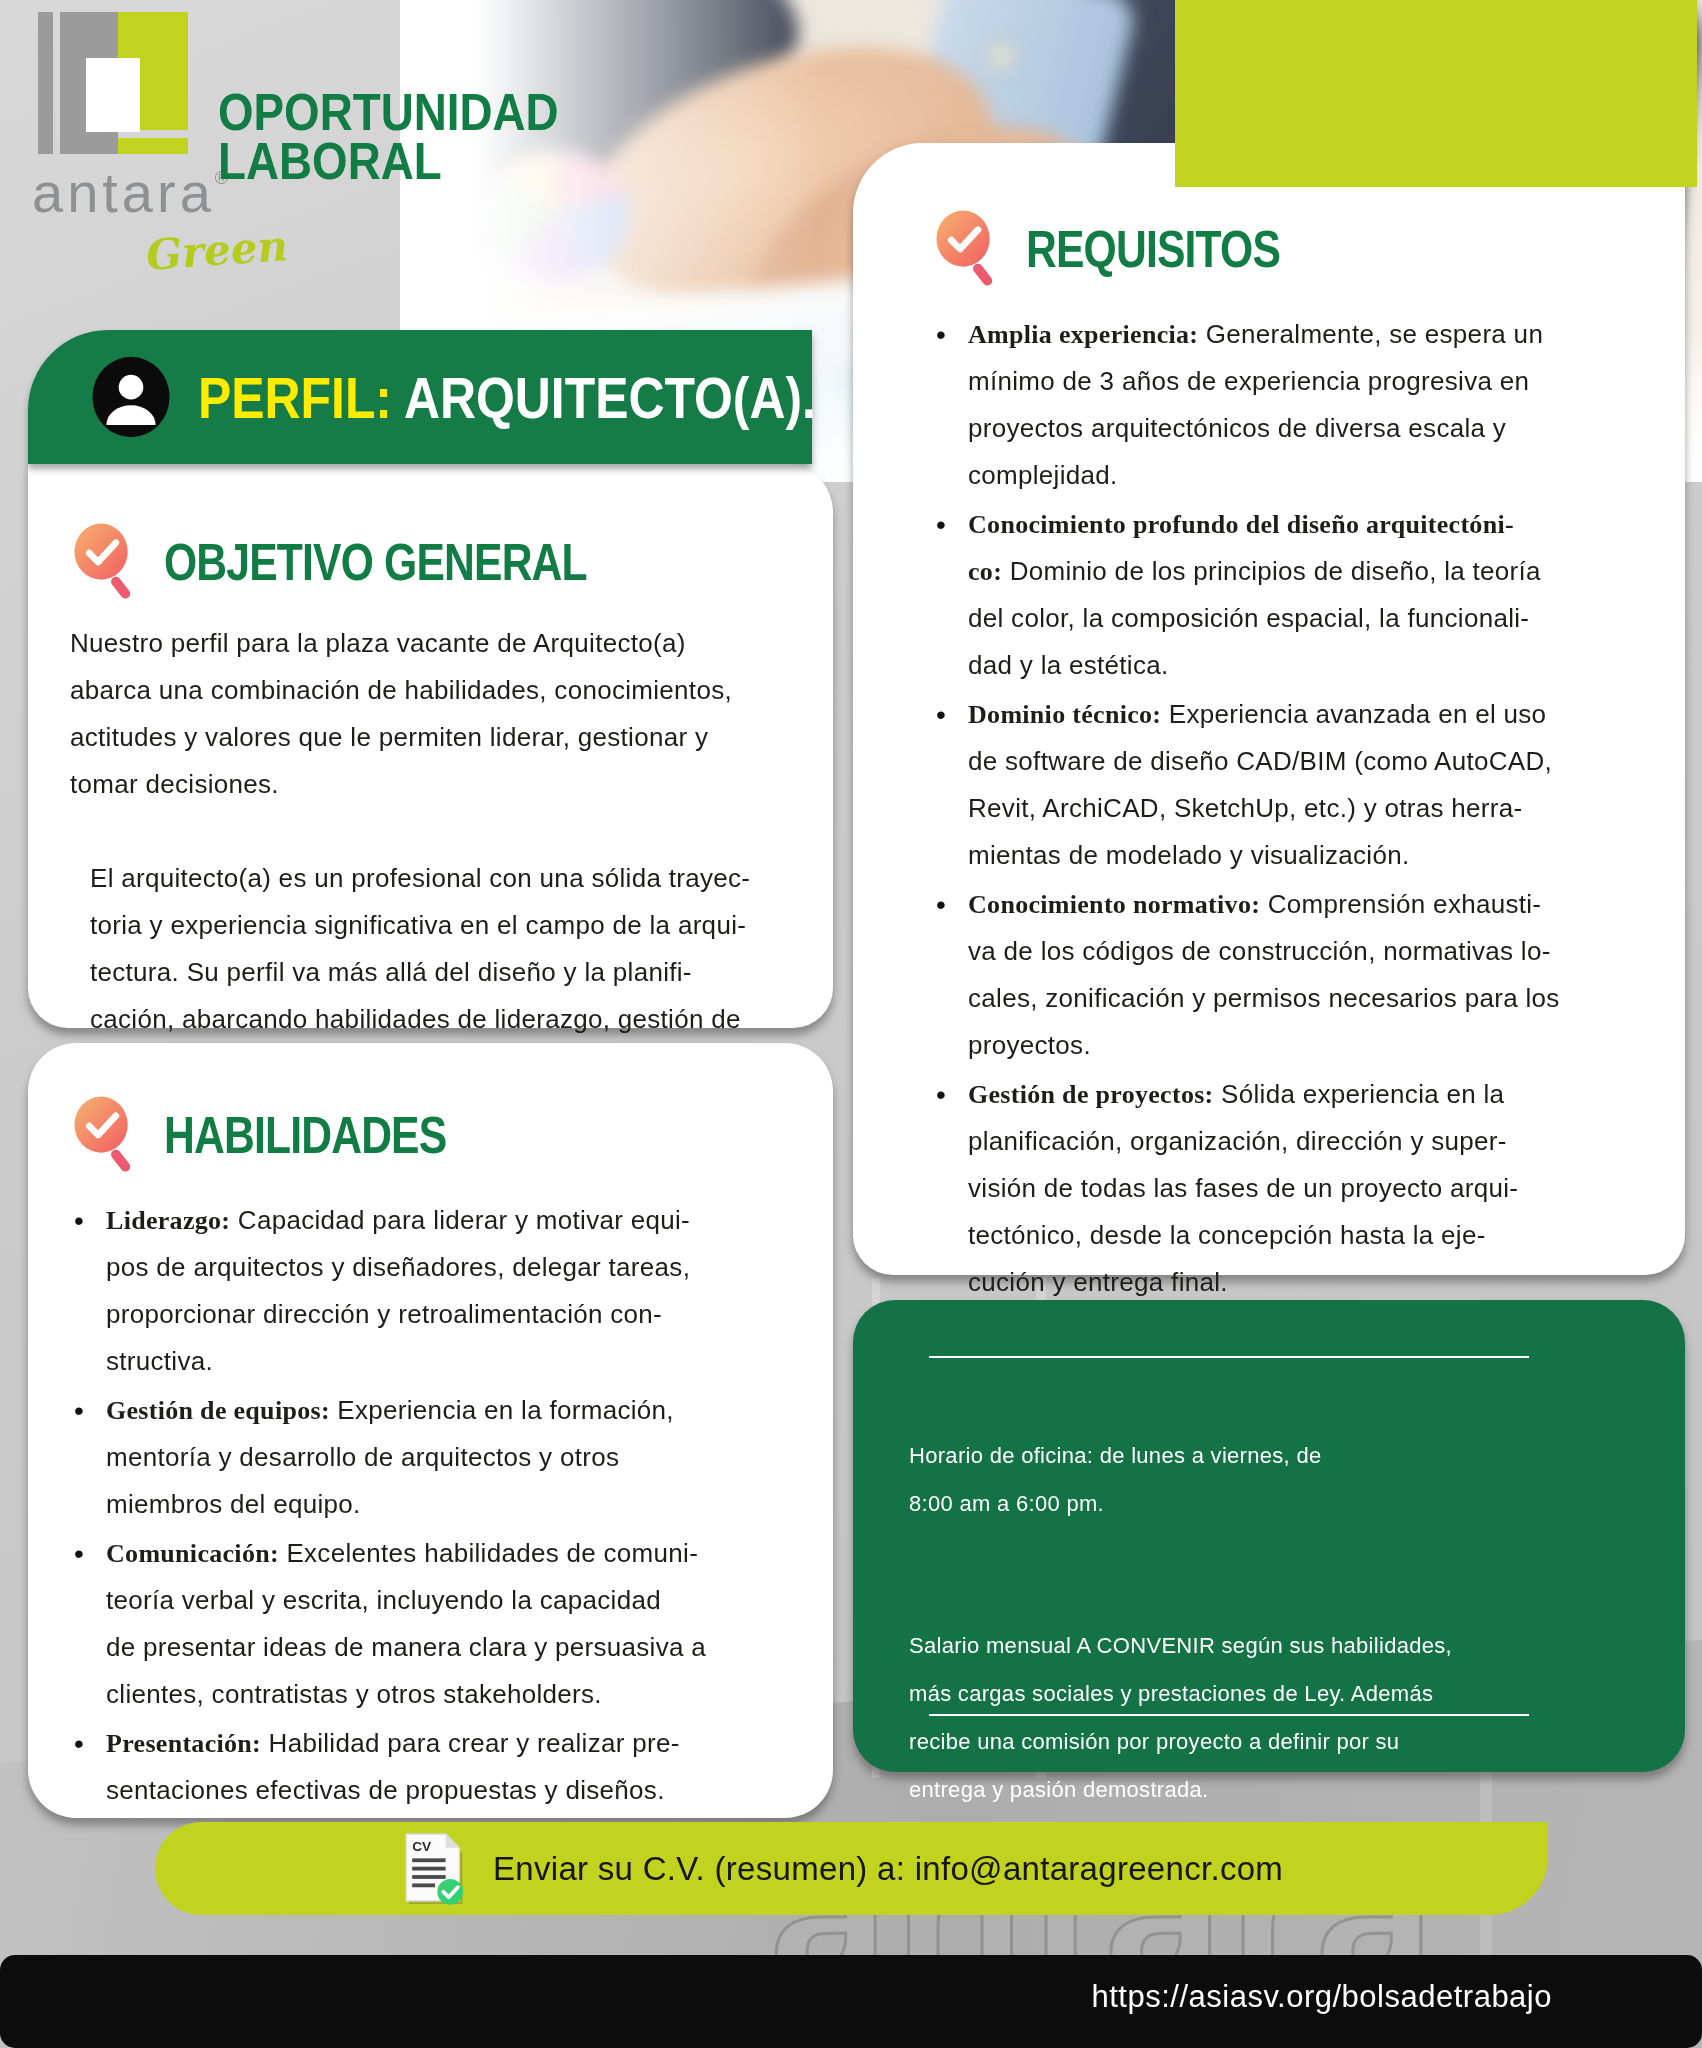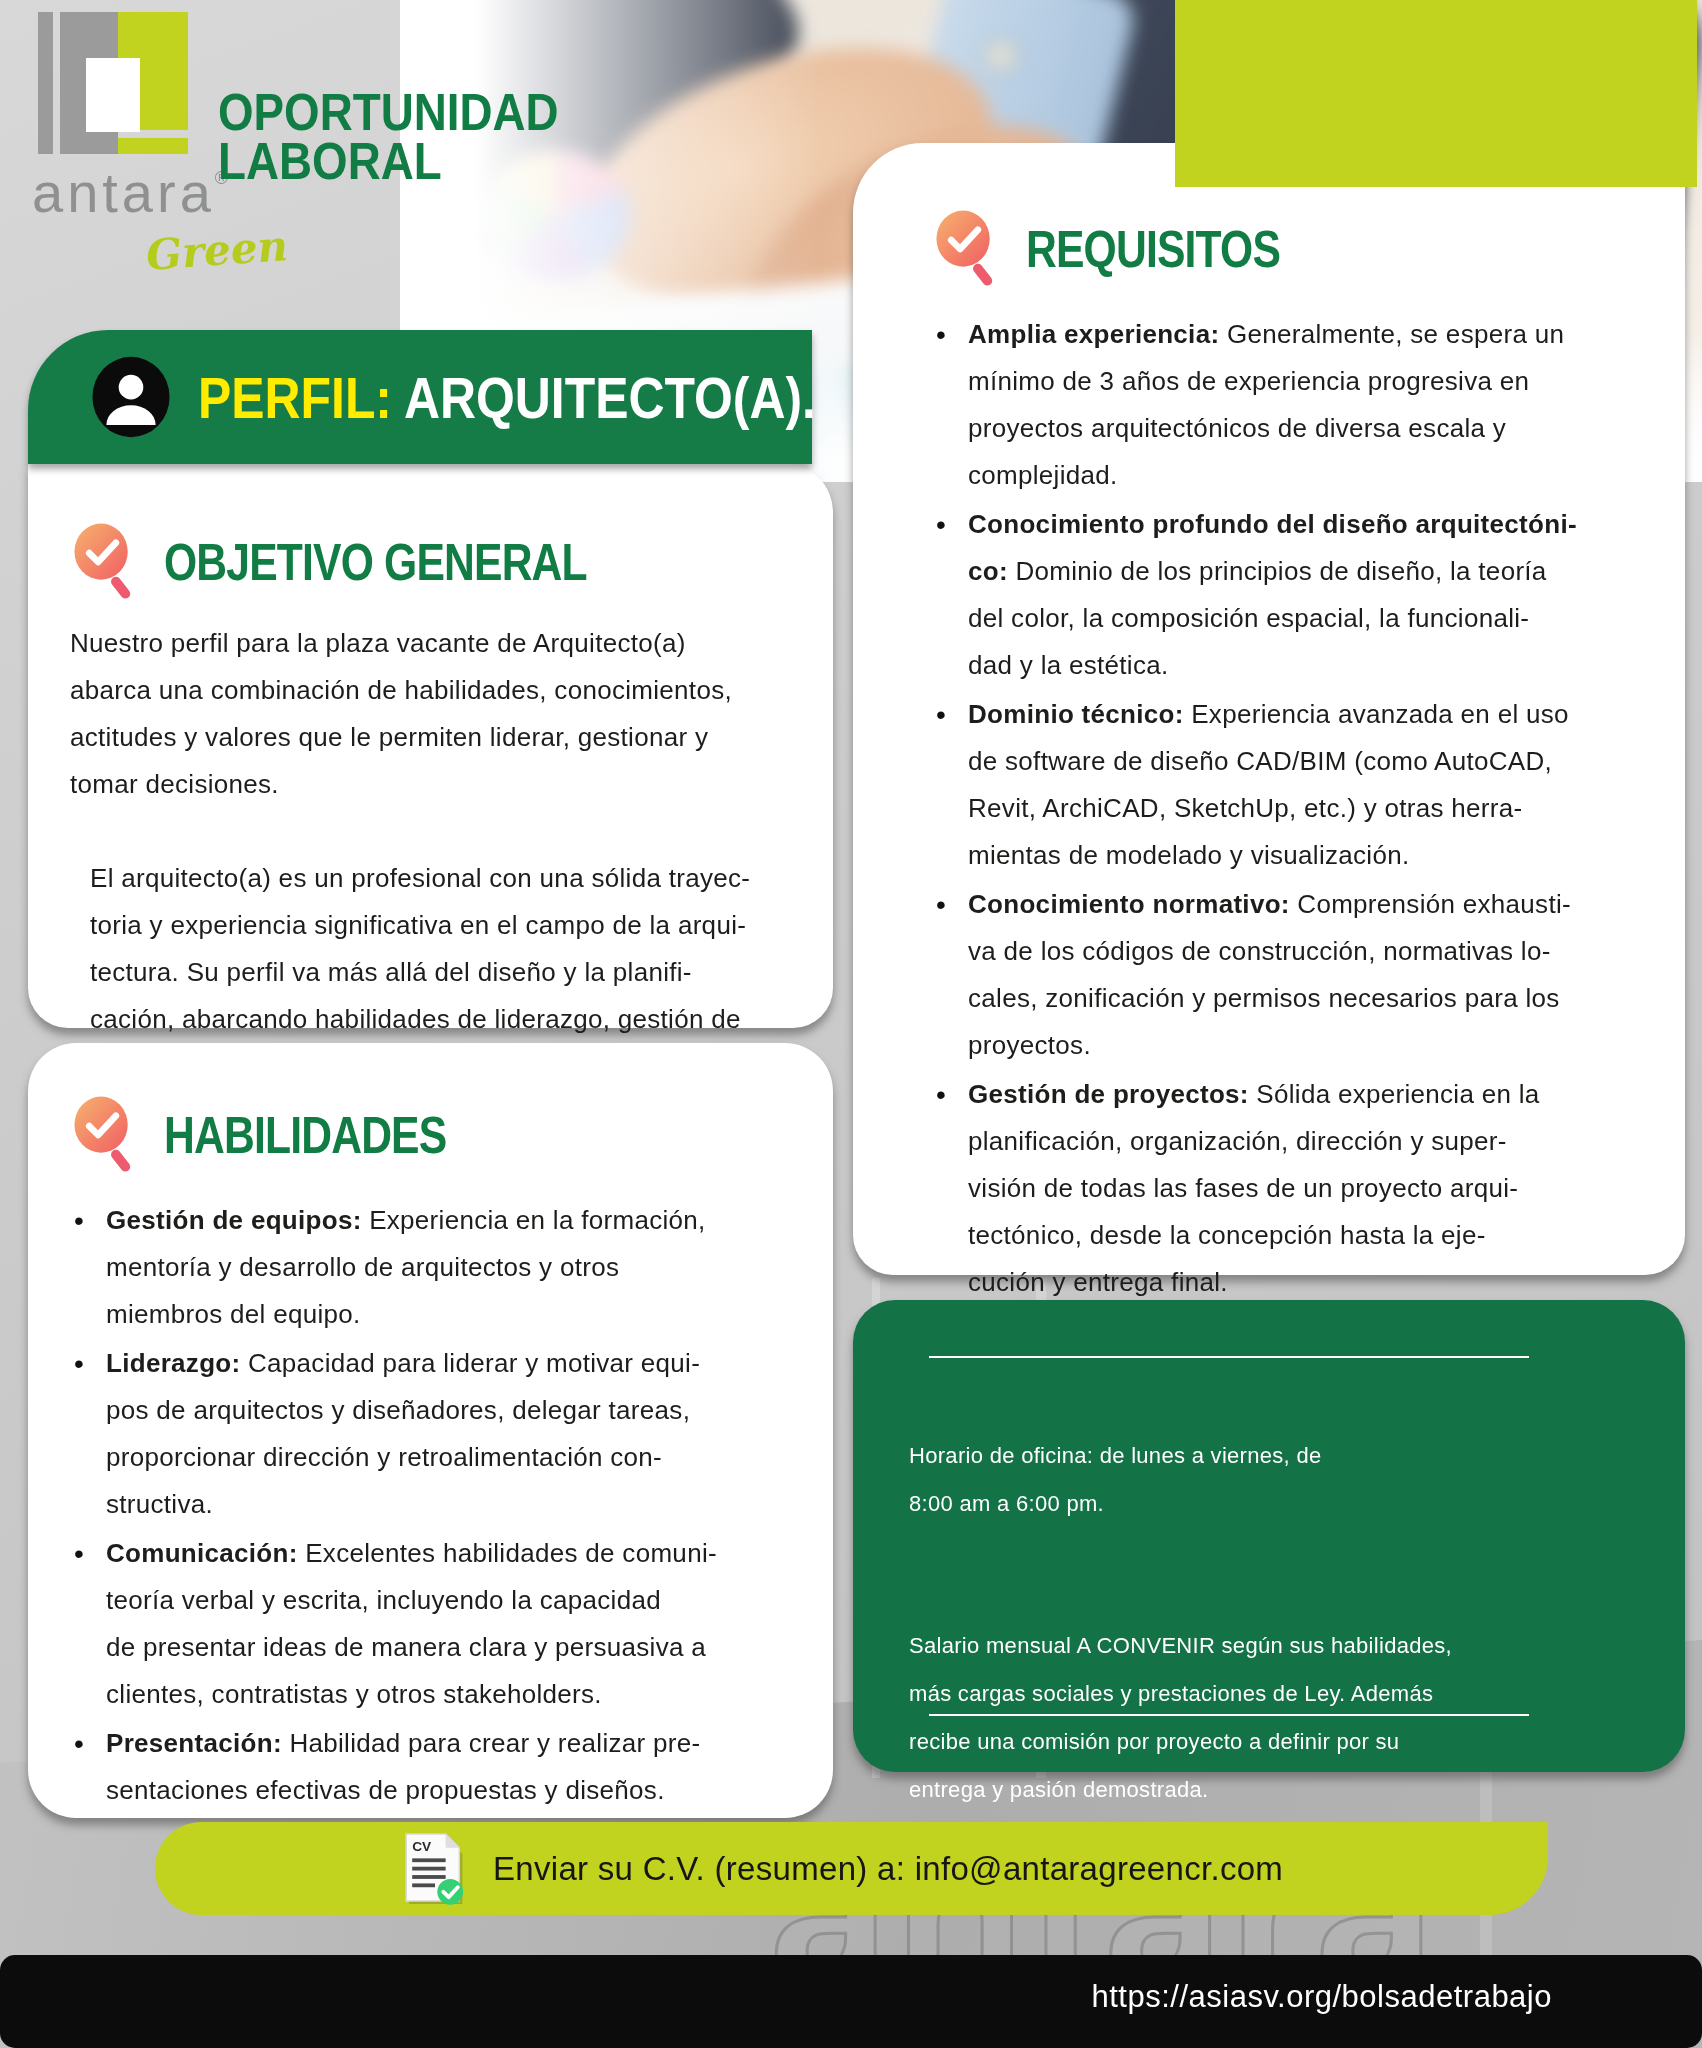--- a/index.html
+++ b/index.html
@@ -79,21 +79,21 @@
              transform:scaleX(0.82);transform-origin:left center;white-space:nowrap;}
   .card-objetivo .inner{padding:58px 30px 0 42px;}
   .card-habilidades .inner{padding:52px 30px 0 42px;}
   .card-requisitos .inner{padding:66px 36px 0 46px;margin-left:33px;}
   .body-text{font-size:26px;line-height:47px;color:#1d1d1b;letter-spacing:.3px;white-space:pre-line;margin-top:18px;}
   .body-text + .body-text{margin-top:47px;margin-left:20px;}
   ul.blist{list-style:none;margin:22px 0 0 0;padding:0;}
   ul.blist li{position:relative;padding-left:36px;font-size:26px;line-height:47px;color:#1d1d1b;
               letter-spacing:.3px;white-space:pre-line;margin-bottom:2px;}
   ul.blist li::before{content:"•";position:absolute;left:4px;top:0;font-size:28px;color:#111;}
-  ul.blist .term{font-weight:700;}
+  ul.blist .term{font-weight:700;font-family:Liberation Serif, serif;}
   
   .green-card{position:absolute;left:853px;top:1300px;width:832px;height:472px;background:#147247;
               border-radius:42px;z-index:4;color:#fff;box-shadow:0 7px 9px rgba(70,70,70,0.5);}
   .green-card .rule{position:absolute;left:76px;width:600px;height:2px;background:#ffffff;}
   .rule-top{top:56px;}
   .rule-bottom{bottom:56px;}
   .green-card .gc-text{position:absolute;left:56px;right:50px;top:84px;font-size:22px;line-height:48px;
                        letter-spacing:.3px;white-space:pre-line;}
   .gc-salario{margin-top:46px;}
   
@@ -202,27 +202,27 @@
                 <stop offset="1" stop-color="#f15e63"></stop>
               </linearGradient>
             </defs>
           <ellipse cx="42" cy="40" rx="36" ry="38" fill="url(#mg2)"></ellipse>
           <path d="M26 42 l12 12 24 -26" stroke="#ffffff" stroke-width="9" fill="none" stroke-linecap="round" stroke-linejoin="round"></path>
           <rect x="62" y="72" width="13" height="34" rx="6.5" fill="#ef5b6e" transform="rotate(-38 68 89)"></rect>
         </svg>
         <span class="sec-title">HABILIDADES</span>
       </div>
       <ul class="blist">
-        <li><span class="term">Gestión de equipos:</span><span> Experiencia en la formación,
-mentoría y desarrollo de arquitectos y otros
-miembros del equipo.</span></li>
         <li><span class="term">Liderazgo:</span><span> Capacidad para liderar y motivar equi-
 pos de arquitectos y diseñadores, delegar tareas,
 proporcionar dirección y retroalimentación con-
 structiva.</span></li>
+        <li><span class="term">Gestión de equipos:</span><span> Experiencia en la formación,
+mentoría y desarrollo de arquitectos y otros
+miembros del equipo.</span></li>
         <li><span class="term">Comunicación:</span><span> Excelentes habilidades de comuni-
 teoría verbal y escrita, incluyendo la capacidad
 de presentar ideas de manera clara y persuasiva a
 clientes, contratistas y otros stakeholders.</span></li>
         <li><span class="term">Presentación:</span><span> Habilidad para crear y realizar pre-
 sentaciones efectivas de propuestas y diseños.</span></li>
       </ul>
     </div>
   </div>
 

